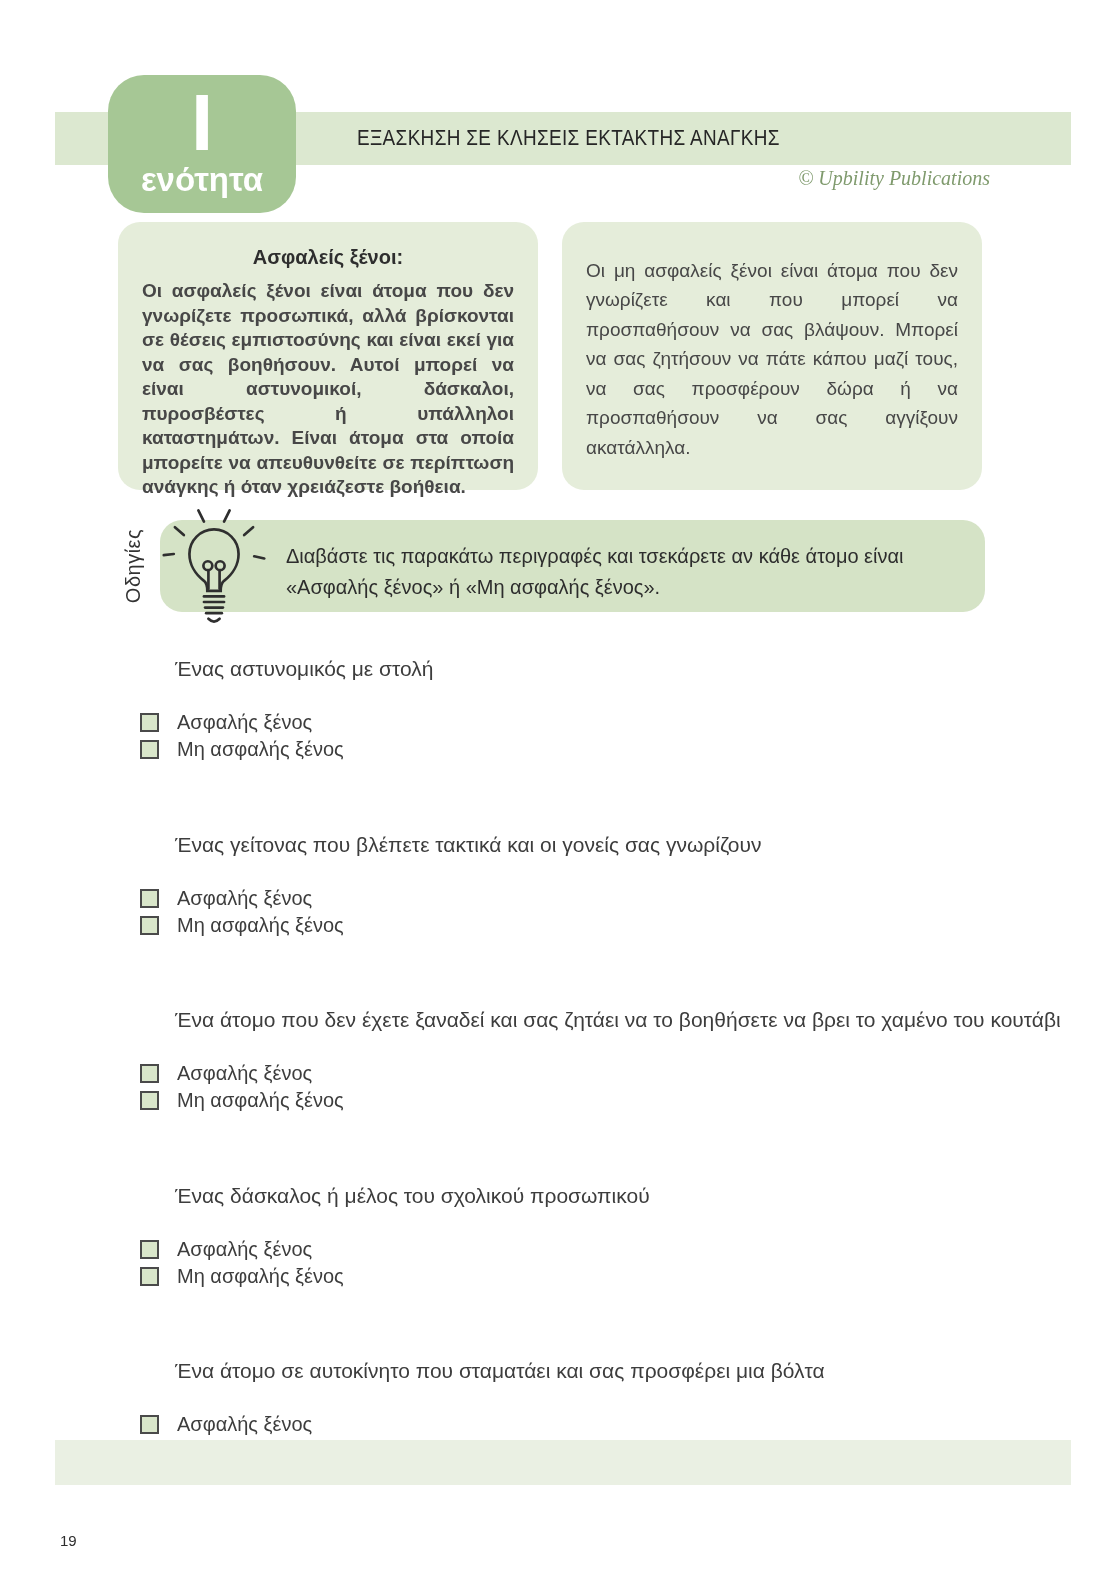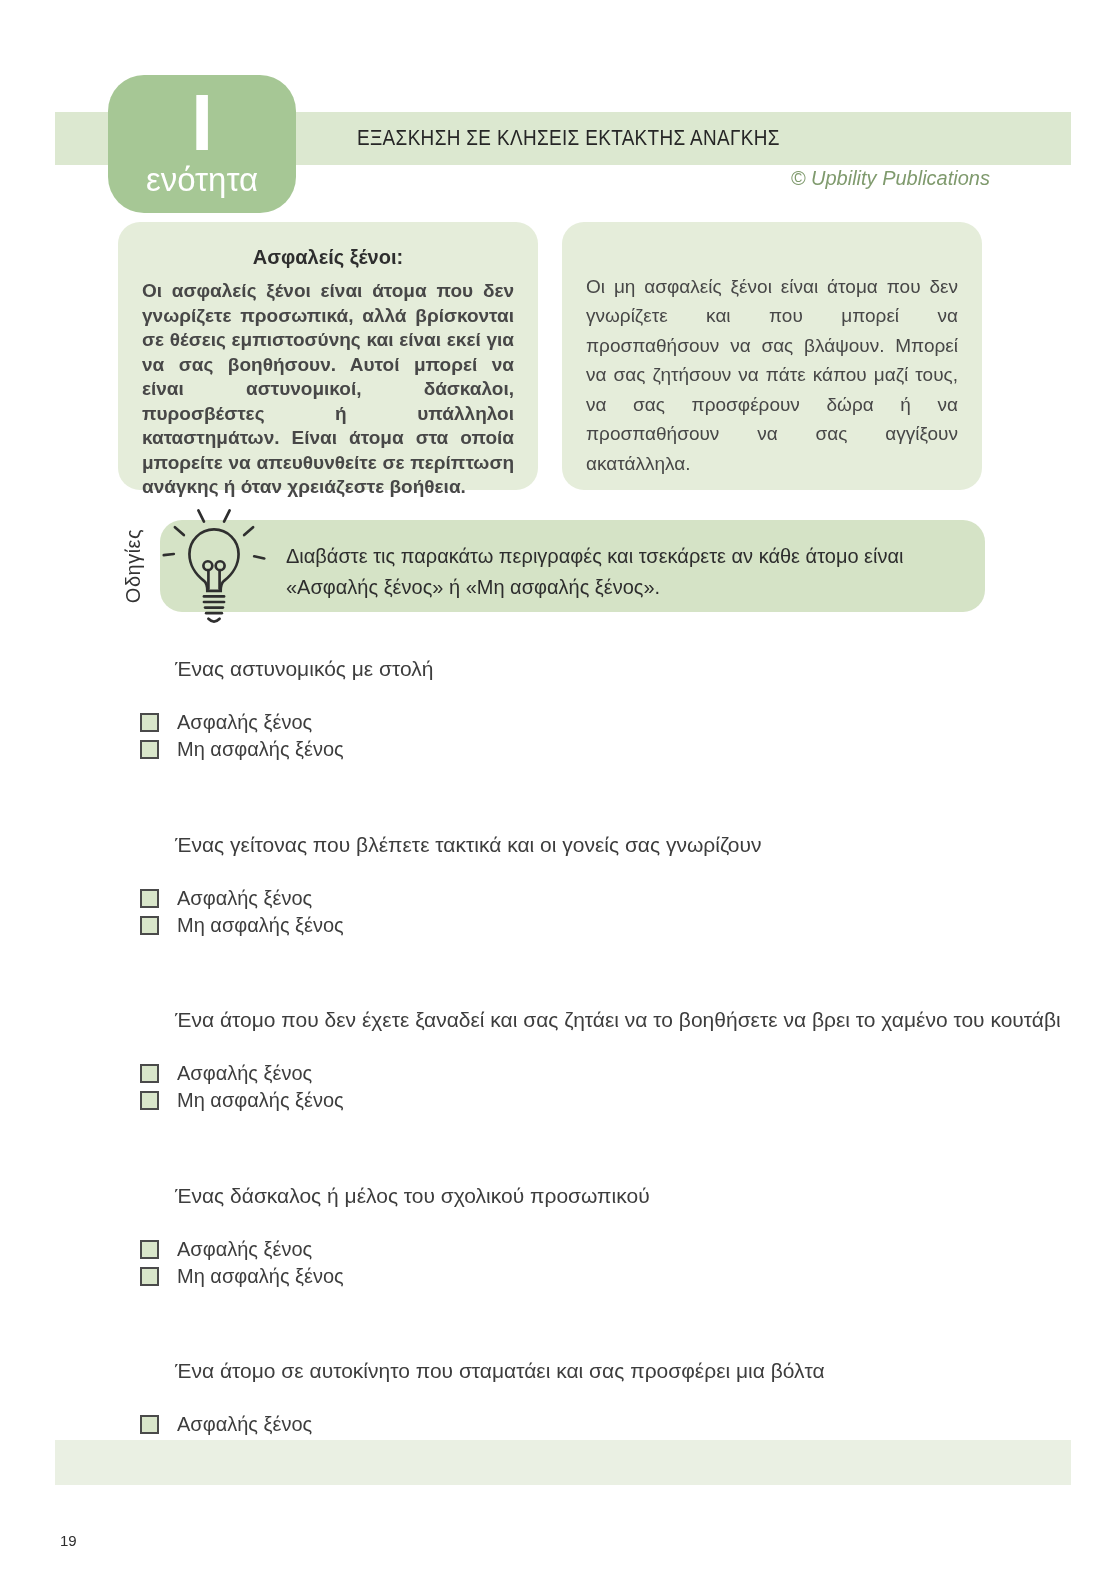--- a/index.html
+++ b/index.html
@@ -17,37 +17,37 @@
     display:flex; align-items:center;
     font-size:21.5px; color:#262626; letter-spacing:0.4px;
     transform:scaleX(0.88); transform-origin:left center; white-space:nowrap;
   }
   .badge {
     position:absolute; left:108px; top:75px; width:188px; height:138px;
     background:var(--badge-green); border-radius:36px; color:#ffffff;
     text-align:center; box-sizing:border-box;
   }
   .badge-number { font-size:80px; font-weight:bold; line-height:0.95; margin-top:10px; }
-  .badge-label  { font-size:33px; font-weight:normal; margin-top:0px;text-align:center; }
+  .badge-label  { font-size:33px; font-weight:bold; margin-top:0px;text-align:center; }
   .copyright {
     position:absolute; left:55px; top:167px; width:935px; text-align:right;
-    font-style:italic; font-size:20px; color:var(--copyright-green);
+    font-style:italic; font-size:20px; color:var(--copyright-green);font-family:Liberation Serif, serif;
   }
   
   .info-box {
     position:absolute; top:222px; width:420px; height:268px;
     background:var(--box-green); border-radius:22px;
     box-sizing:border-box; padding:16px 24px 14px 24px;
   }
   .info-box.left  { left:118px; }
   .info-box.right { left:562px; }
   .info-title { text-align:center; font-weight:bold; font-size:20px; color:#2e2e2e; margin:8px 0 10px 0; }
   .info-body  { font-size:19px; color:#474747; text-align:justify; }
   .info-box.left  .info-body { line-height:1.29;font-weight:bold; }
-  .info-box.right .info-body { line-height:1.55; margin-top:34px; }
+  .info-box.right .info-body { line-height:1.55; margin-top:18px; }
   
   .instr-box {
     position:absolute; left:160px; top:520px; width:825px; height:92px;
     background:var(--instruction-green); border-radius:22px;
   }
   .instr-text {
     position:absolute; left:286px; top:520px; width:688px; height:104px;
     display:flex; align-items:center; font-size:20px; color:#2d2d2d; line-height:1.55;
   }
   .instr-side-label {

